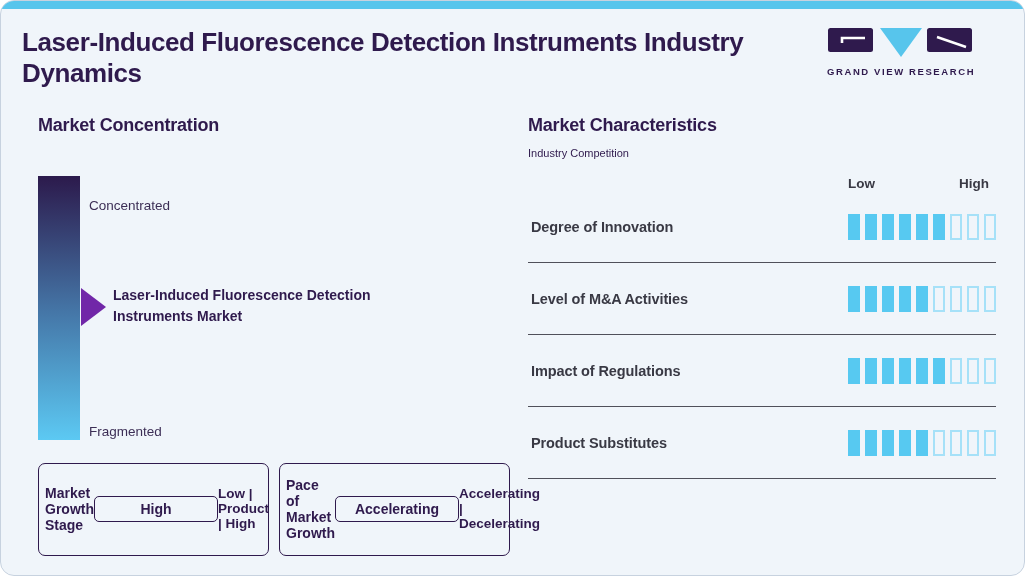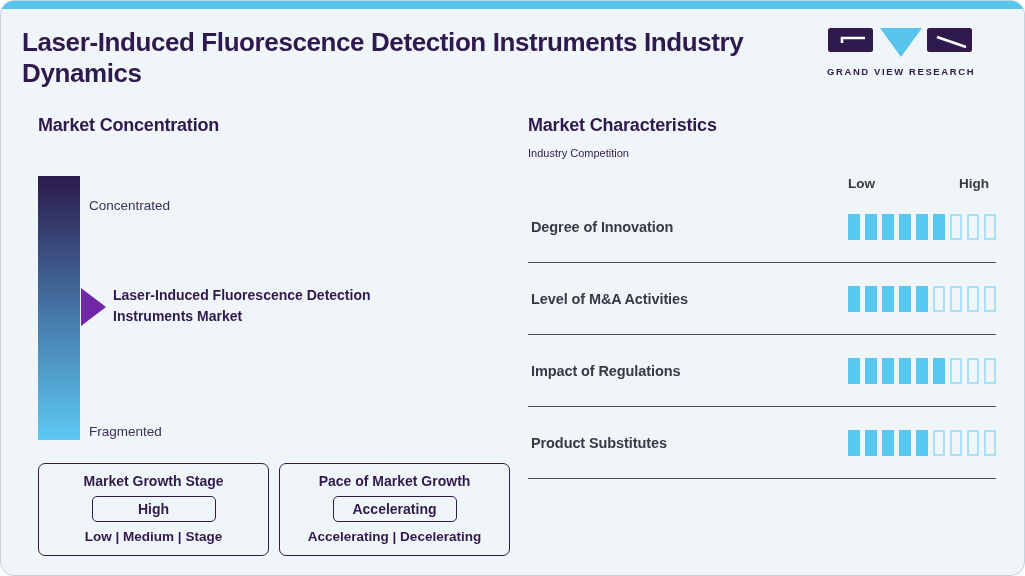--- a/index.html
+++ b/index.html
@@ -39,21 +39,21 @@
     border-top:19px solid transparent;border-bottom:19px solid transparent;
     border-left:25px solid var(--arrow_purple);
   }
   .pointer-label{
     position:absolute;left:112px;top:284px;width:310px;
     font-size:14px;font-weight:700;line-height:1.5;color:var(--brand_purple);
   }
   .growth-box{
     position:absolute;top:462px;width:231px;height:93px;box-sizing:border-box;
     border:1.5px solid var(--brand_purple);border-radius:7px;
-    display:flex;flex-direction:column;align-items:center;justify-content:space-between;
+    display:flex;flex-direction:row;align-items:center;justify-content:space-between;
     padding:9px 6px 11px;color:var(--brand_purple);
   }
   .box-1{left:37px;}
   .box-2{left:278px;}
   .growth-box .box-title{font-size:14px;font-weight:700;}
   .selected-pill{
     box-sizing:border-box;min-width:124px;padding:4px 10px;text-align:center;
     border:1.3px solid var(--brand_purple);border-radius:5px;
     font-size:14px;font-weight:700;
   }
@@ -102,21 +102,21 @@
   <div class="grad-bar"></div>
   <div class="scale-label scale-top">Concentrated</div>
   <div class="scale-label scale-bottom">Fragmented</div>
 
   <div class="pointer-arrow"></div>
   <div class="pointer-label">Laser-Induced Fluorescence Detection Instruments Market</div>
 
   <div class="growth-box box-1">
     <div class="box-title">Market Growth Stage</div>
     <div class="selected-pill">High</div>
-    <div class="box-options">Low | Medium | Stage</div>
+    <div class="box-options">Low | Product | High</div>
   </div>
 
   <div class="growth-box box-2">
     <div class="box-title">Pace of Market Growth</div>
     <div class="selected-pill">Accelerating</div>
     <div class="box-options">Accelerating | Decelerating</div>
   </div>
 
   <div class="section-heading mch-heading">Market Characteristics</div>
   <div class="mch-sub">Industry Competition</div>

